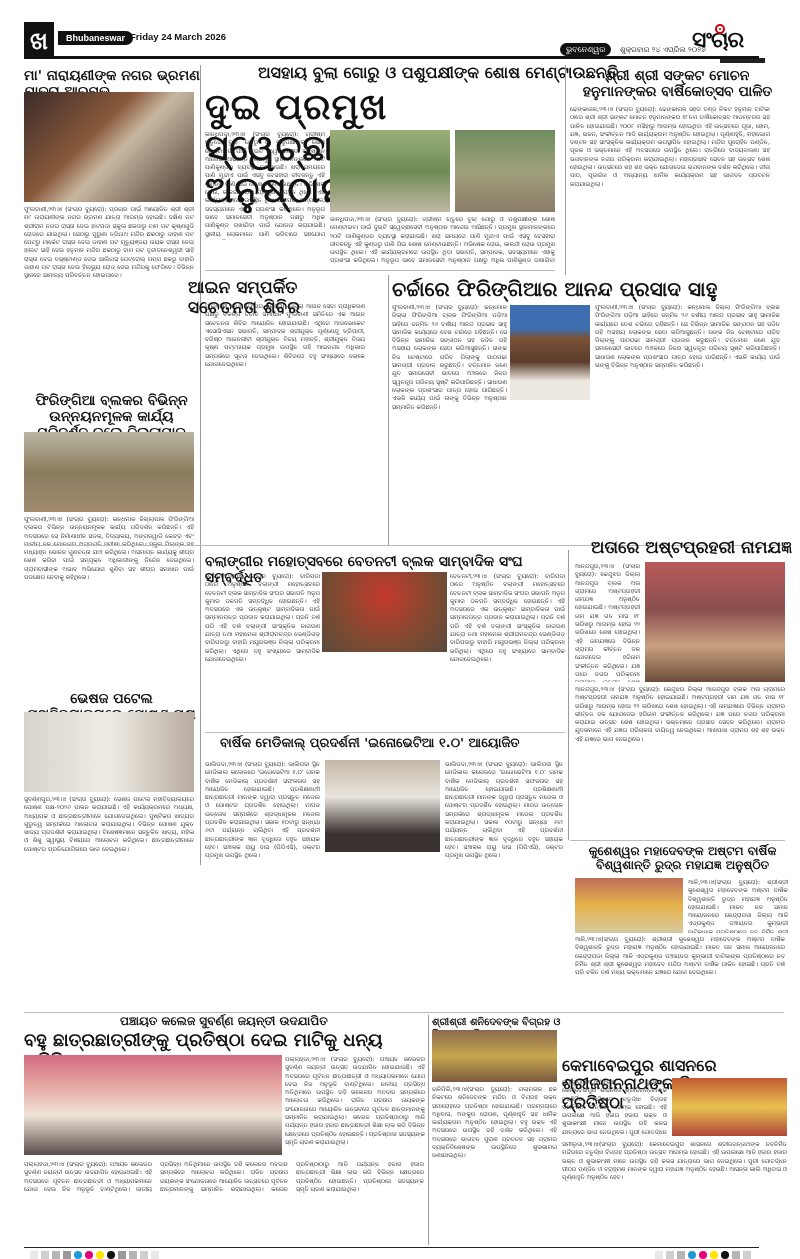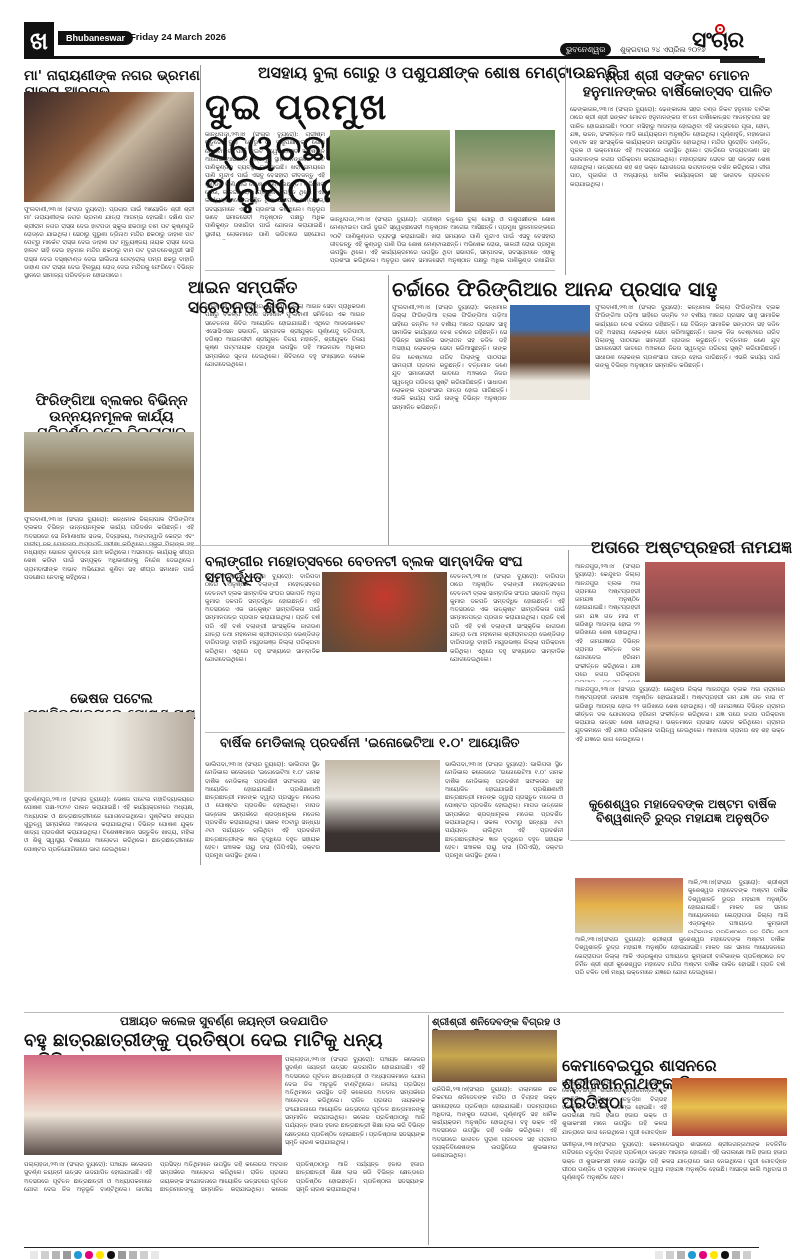--- a/index.html
+++ b/index.html
@@ -92,21 +92,21 @@
 
 <div class="abs rule-h" style="left:205px;top:732px;width:360px;"></div>
 
 <div class="abs head" style="left:220px;top:736px;width:345px;font-size:13px;">ବାର୍ଷିକ ମେଡିକାଲ୍ ପ୍ରଦର୍ଶନୀ 'ଇନୋଭେଟିଆ ୧.୦' ଆୟୋଜିତ</div>
 <div class="abs body" style="left:205px;top:760px;width:115px;height:245px;">ଭାଲିପଦା,୨୩।୪ (ସଂଚାର ବ୍ୟୁରୋ): ଭାଲିପଦା ସ୍ଥିତ ମେଡିକାଲ କଲେଜରେ 'ଇନୋଭେଟିଆ ୧.୦' ନାମକ ବାର୍ଷିକ ମେଡିକାଲ୍ ପ୍ରଦର୍ଶନୀ ସଫଳତାର ସହ ଆୟୋଜିତ ହୋଇଯାଇଛି। ପ୍ରଶିକ୍ଷଣାର୍ଥୀ ଛାତ୍ରଛାତ୍ରୀ ମାନଙ୍କ ଦ୍ୱାରା ପ୍ରସ୍ତୁତ ମଡେଲ ଓ ପୋଷ୍ଟର ପ୍ରଦର୍ଶିତ ହୋଇଥିଲା। ମାପଡ ଉତ୍ତୋଳ ସମ୍ପର୍କରେ ଶ୍ରଦ୍ଧାମୂଳକ ମଡେଲ ପ୍ରଦର୍ଶିତ କରାଯାଇଥିଲା। ସକାଳ ୧୦ଟାରୁ ସନ୍ଧ୍ୟା ୬ଟା ପର୍ଯ୍ୟନ୍ତ ଚାଲିଥିବା ଏହି ପ୍ରଦର୍ଶନୀ ଛାତ୍ରଛାତ୍ରୀଙ୍କ ଜ୍ଞାନ ବୃଦ୍ଧିରେ ବହୁତ ସହାୟକ ହେବ। ସଞ୍ଚାଳକ ରାୟୁ ଦାସ (ପିପିଏସି), ଡକ୍ଟର ପ୍ରମୁଖ ଉପସ୍ଥିତ ଥିଲେ।</div>
 <div class="abs img" style="left:325px;top:760px;width:115px;height:92px;background:linear-gradient(180deg,#c4b9a8,#e8e4dc 40%,#3a3230 80%)"></div>
 <div class="abs body" style="left:445px;top:760px;width:118px;height:245px;">ଭାଲିପଦା,୨୩।୪ (ସଂଚାର ବ୍ୟୁରୋ): ଭାଲିପଦା ସ୍ଥିତ ମେଡିକାଲ କଲେଜରେ 'ଇନୋଭେଟିଆ ୧.୦' ନାମକ ବାର୍ଷିକ ମେଡିକାଲ୍ ପ୍ରଦର୍ଶନୀ ସଫଳତାର ସହ ଆୟୋଜିତ ହୋଇଯାଇଛି। ପ୍ରଶିକ୍ଷଣାର୍ଥୀ ଛାତ୍ରଛାତ୍ରୀ ମାନଙ୍କ ଦ୍ୱାରା ପ୍ରସ୍ତୁତ ମଡେଲ ଓ ପୋଷ୍ଟର ପ୍ରଦର୍ଶିତ ହୋଇଥିଲା। ମାପଡ ଉତ୍ତୋଳ ସମ୍ପର୍କରେ ଶ୍ରଦ୍ଧାମୂଳକ ମଡେଲ ପ୍ରଦର୍ଶିତ କରାଯାଇଥିଲା। ସକାଳ ୧୦ଟାରୁ ସନ୍ଧ୍ୟା ୬ଟା ପର୍ଯ୍ୟନ୍ତ ଚାଲିଥିବା ଏହି ପ୍ରଦର୍ଶନୀ ଛାତ୍ରଛାତ୍ରୀଙ୍କ ଜ୍ଞାନ ବୃଦ୍ଧିରେ ବହୁତ ସହାୟକ ହେବ। ସଞ୍ଚାଳକ ରାୟୁ ଦାସ (ପିପିଏସି), ଡକ୍ଟର ପ୍ରମୁଖ ଉପସ୍ଥିତ ଥିଲେ।</div>
 
 <div class="abs rule-h" style="left:570px;top:840px;width:215px;"></div>
 
-<div class="abs head" style="left:575px;top:798px;width:215px;font-size:12px;text-align:center;">କୁଶେଶ୍ୱର ମହାଦେବଙ୍କ ଅଷ୍ଟମ ବାର୍ଷିକ ବିଶ୍ୱଶାନ୍ତି ରୁଦ୍ର ମହାଯଜ୍ଞ ଅନୁଷ୍ଠିତ</div>
+<div class="abs head" style="left:575px;top:845px;width:215px;font-size:12px;text-align:center;">କୁଶେଶ୍ୱର ମହାଦେବଙ୍କ ଅଷ୍ଟମ ବାର୍ଷିକ ବିଶ୍ୱଶାନ୍ତି ରୁଦ୍ର ମହାଯଜ୍ଞ ଅନୁଷ୍ଠିତ</div>
 <div class="abs img" style="left:575px;top:878px;width:108px;height:55px;background:linear-gradient(180deg,#c06e5a,#e5b34a 50%,#d8c9a0)"></div>
 <div class="abs body" style="left:688px;top:878px;width:100px;height:55px;">ଆଳି,୨୩।୪(ସଂଚାର ବ୍ୟୁରୋ): ଶ୍ରୀଶ୍ରୀ କୁଶେଶ୍ୱର ମହାଦେବଙ୍କ ଅଷ୍ଟମ ବାର୍ଷିକ ବିଶ୍ୱଶାନ୍ତି ରୁଦ୍ର ମହାଯଜ୍ଞ ଅନୁଷ୍ଠିତ ହୋଇଯାଇଛି। ମାଳବ ଜନ ସମାଜ ଆୟୋଜନରେ କେନ୍ଦ୍ରାପଡା ଜିଲ୍ଲା ଆଳି ଏଡ୍ରକୁଣ୍ଡ ପଞ୍ଚାୟତର କୁମ୍ଭାରୀ ବାଟିକାଙ୍କ ପ୍ରତିଷ୍ଠାରେ ନବ ନିର୍ମିତ ଶ୍ରୀ ଶ୍ରୀ କୁଶେଶ୍ୱର ମହାଦେବ ମନ୍ଦିର ଅଷ୍ଟମ ବାର୍ଷିକ ପାଳିତ ହୋଇଛି। ପ୍ରତି ବର୍ଷ ପରି ଚଳିତ ବର୍ଷ ମଧ୍ୟ ଭକ୍ତମାନେ ଯଜ୍ଞରେ ଯୋଗ ଦେଇଥିଲେ।</div>
 <div class="abs body" style="left:575px;top:935px;width:210px;height:75px;">ଆଳି,୨୩।୪(ସଂଚାର ବ୍ୟୁରୋ): ଶ୍ରୀଶ୍ରୀ କୁଶେଶ୍ୱର ମହାଦେବଙ୍କ ଅଷ୍ଟମ ବାର୍ଷିକ ବିଶ୍ୱଶାନ୍ତି ରୁଦ୍ର ମହାଯଜ୍ଞ ଅନୁଷ୍ଠିତ ହୋଇଯାଇଛି। ମାଳବ ଜନ ସମାଜ ଆୟୋଜନରେ କେନ୍ଦ୍ରାପଡା ଜିଲ୍ଲା ଆଳି ଏଡ୍ରକୁଣ୍ଡ ପଞ୍ଚାୟତର କୁମ୍ଭାରୀ ବାଟିକାଙ୍କ ପ୍ରତିଷ୍ଠାରେ ନବ ନିର୍ମିତ ଶ୍ରୀ ଶ୍ରୀ କୁଶେଶ୍ୱର ମହାଦେବ ମନ୍ଦିର ଅଷ୍ଟମ ବାର୍ଷିକ ପାଳିତ ହୋଇଛି। ପ୍ରତି ବର୍ଷ ପରି ଚଳିତ ବର୍ଷ ମଧ୍ୟ ଭକ୍ତମାନେ ଯଜ୍ଞରେ ଯୋଗ ଦେଇଥିଲେ।</div>
 
 <div class="abs rule-h" style="left:24px;top:1012px;width:760px;"></div>
 
 <div class="abs head" style="left:120px;top:1015px;font-size:12px;">ପଞ୍ଚାୟତ କଲେଜ ସୁବର୍ଣ୍ଣ ଜୟନ୍ତୀ ଉଦଯାପିତ</div>
 <div class="abs head" style="left:24px;top:1030px;width:400px;font-size:18px;">ବହୁ ଛାତ୍ରଛାତ୍ରୀଙ୍କୁ ପ୍ରତିଷ୍ଠା ଦେଇ ମାଟିକୁ ଧନ୍ୟ କରିଛି କଲେଜ</div>
 <div class="abs img" style="left:24px;top:1055px;width:258px;height:100px;background:linear-gradient(180deg,#d26b84 0%,#e5a6a0 30%,#efe4d8 60%,#5b4e4a 100%)"></div>
 <div class="abs body" style="left:285px;top:1055px;width:140px;height:100px;">ପଲ୍ଲାହଡା,୨୩।୪ (ସଂଚାର ବ୍ୟୁରୋ): ପଞ୍ଚାୟତ କଲେଜର ସୁବର୍ଣ୍ଣ ଜୟନ୍ତୀ ଉତ୍ସବ ଉଦଯାପିତ ହୋଇଯାଇଛି। ଏହି ଅବସରରେ ପୂର୍ବତନ ଛାତ୍ରଛାତ୍ରୀ ଓ ଅଧ୍ୟାପକମାନେ ଯୋଗ ଦେଇ ନିଜ ଅନୁଭୂତି ବାଣ୍ଟିଥିଲେ। ଜାତୀୟ ପ୍ରସିଦ୍ଧ ଅତିଥିମାନେ ଉପସ୍ଥିତ ରହି କଲେଜର ଅବଦାନ ସମ୍ପର୍କରେ ଆଲୋଚନା କରିଥିଲେ। ରାଜିତ ପ୍ରତାପ ନାୟକଙ୍କ ସଂଯୋଜନାରେ ଆୟୋଜିତ ଉତ୍ସବରେ ପୂର୍ବତନ ଛାତ୍ରମାନଙ୍କୁ ସମ୍ମାନିତ କରାଯାଇଥିଲା। କଲେଜ ପ୍ରତିଷ୍ଠାଠାରୁ ଆଜି ପର୍ଯ୍ୟନ୍ତ ହଜାର ହଜାର ଛାତ୍ରଛାତ୍ରୀ ଶିକ୍ଷା ଲାଭ କରି ବିଭିନ୍ନ କ୍ଷେତ୍ରରେ ପ୍ରତିଷ୍ଠିତ ହୋଇଛନ୍ତି। ପ୍ରତିଷ୍ଠାତା ସଦସ୍ୟଙ୍କ ସ୍ମୃତି ଚାରଣ କରାଯାଇଥିଲା।</div>

